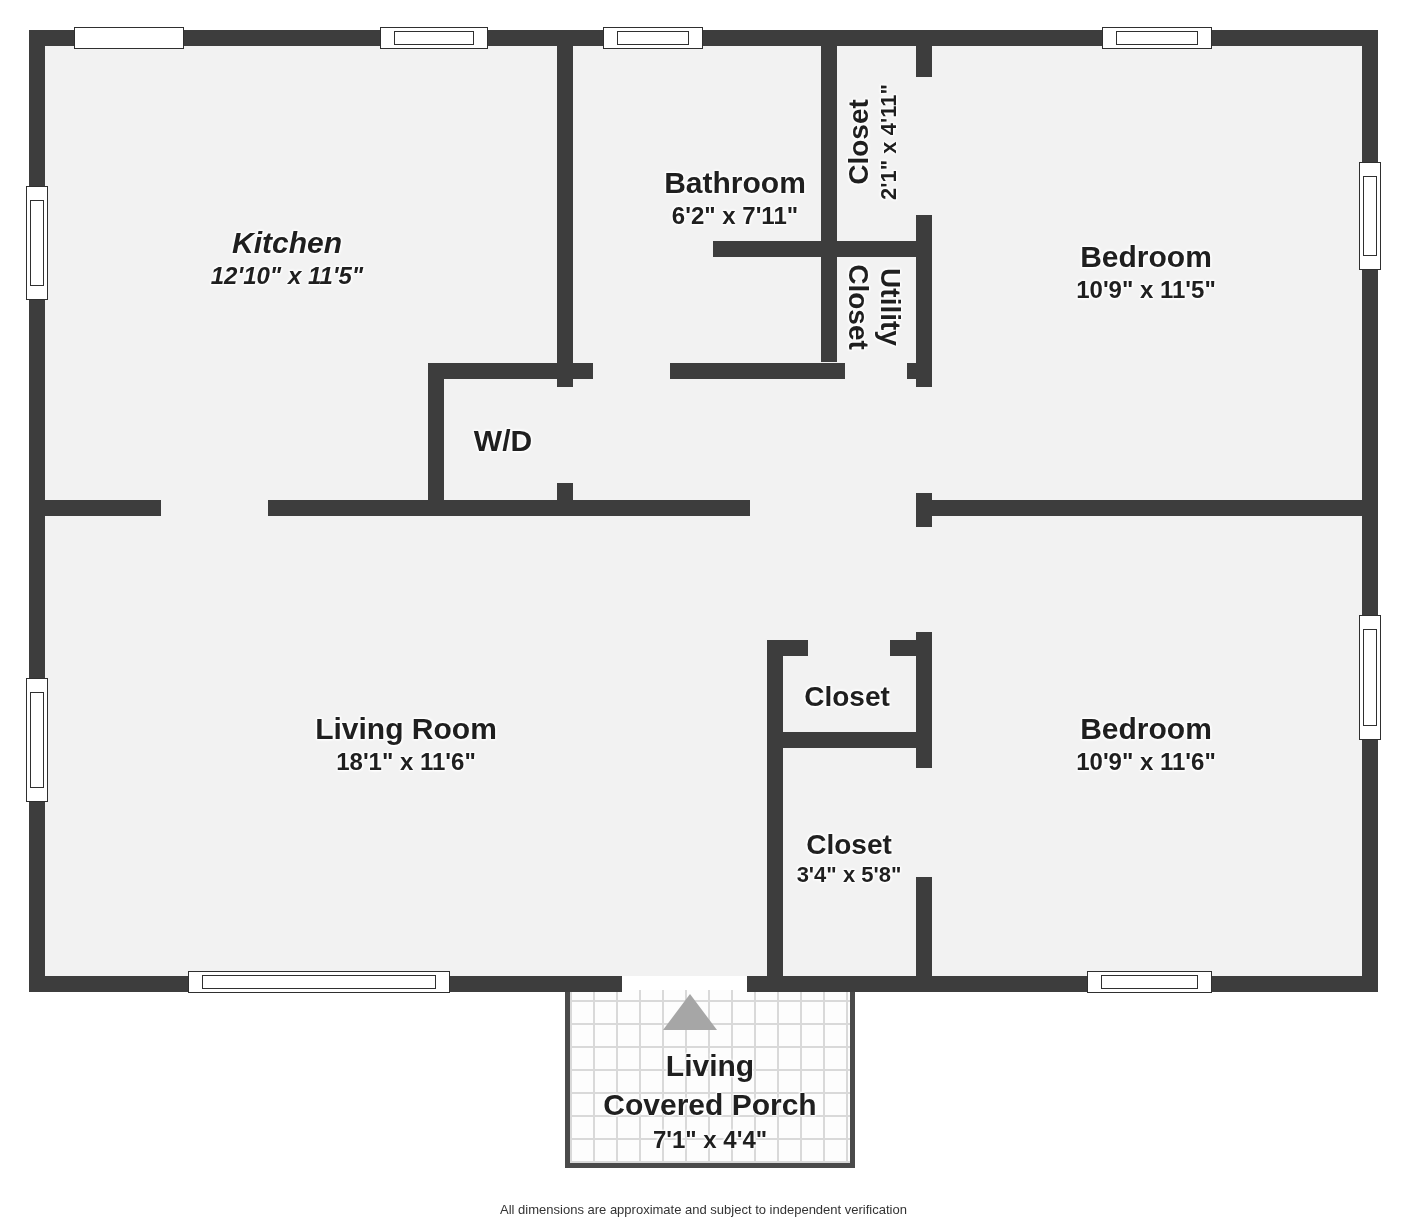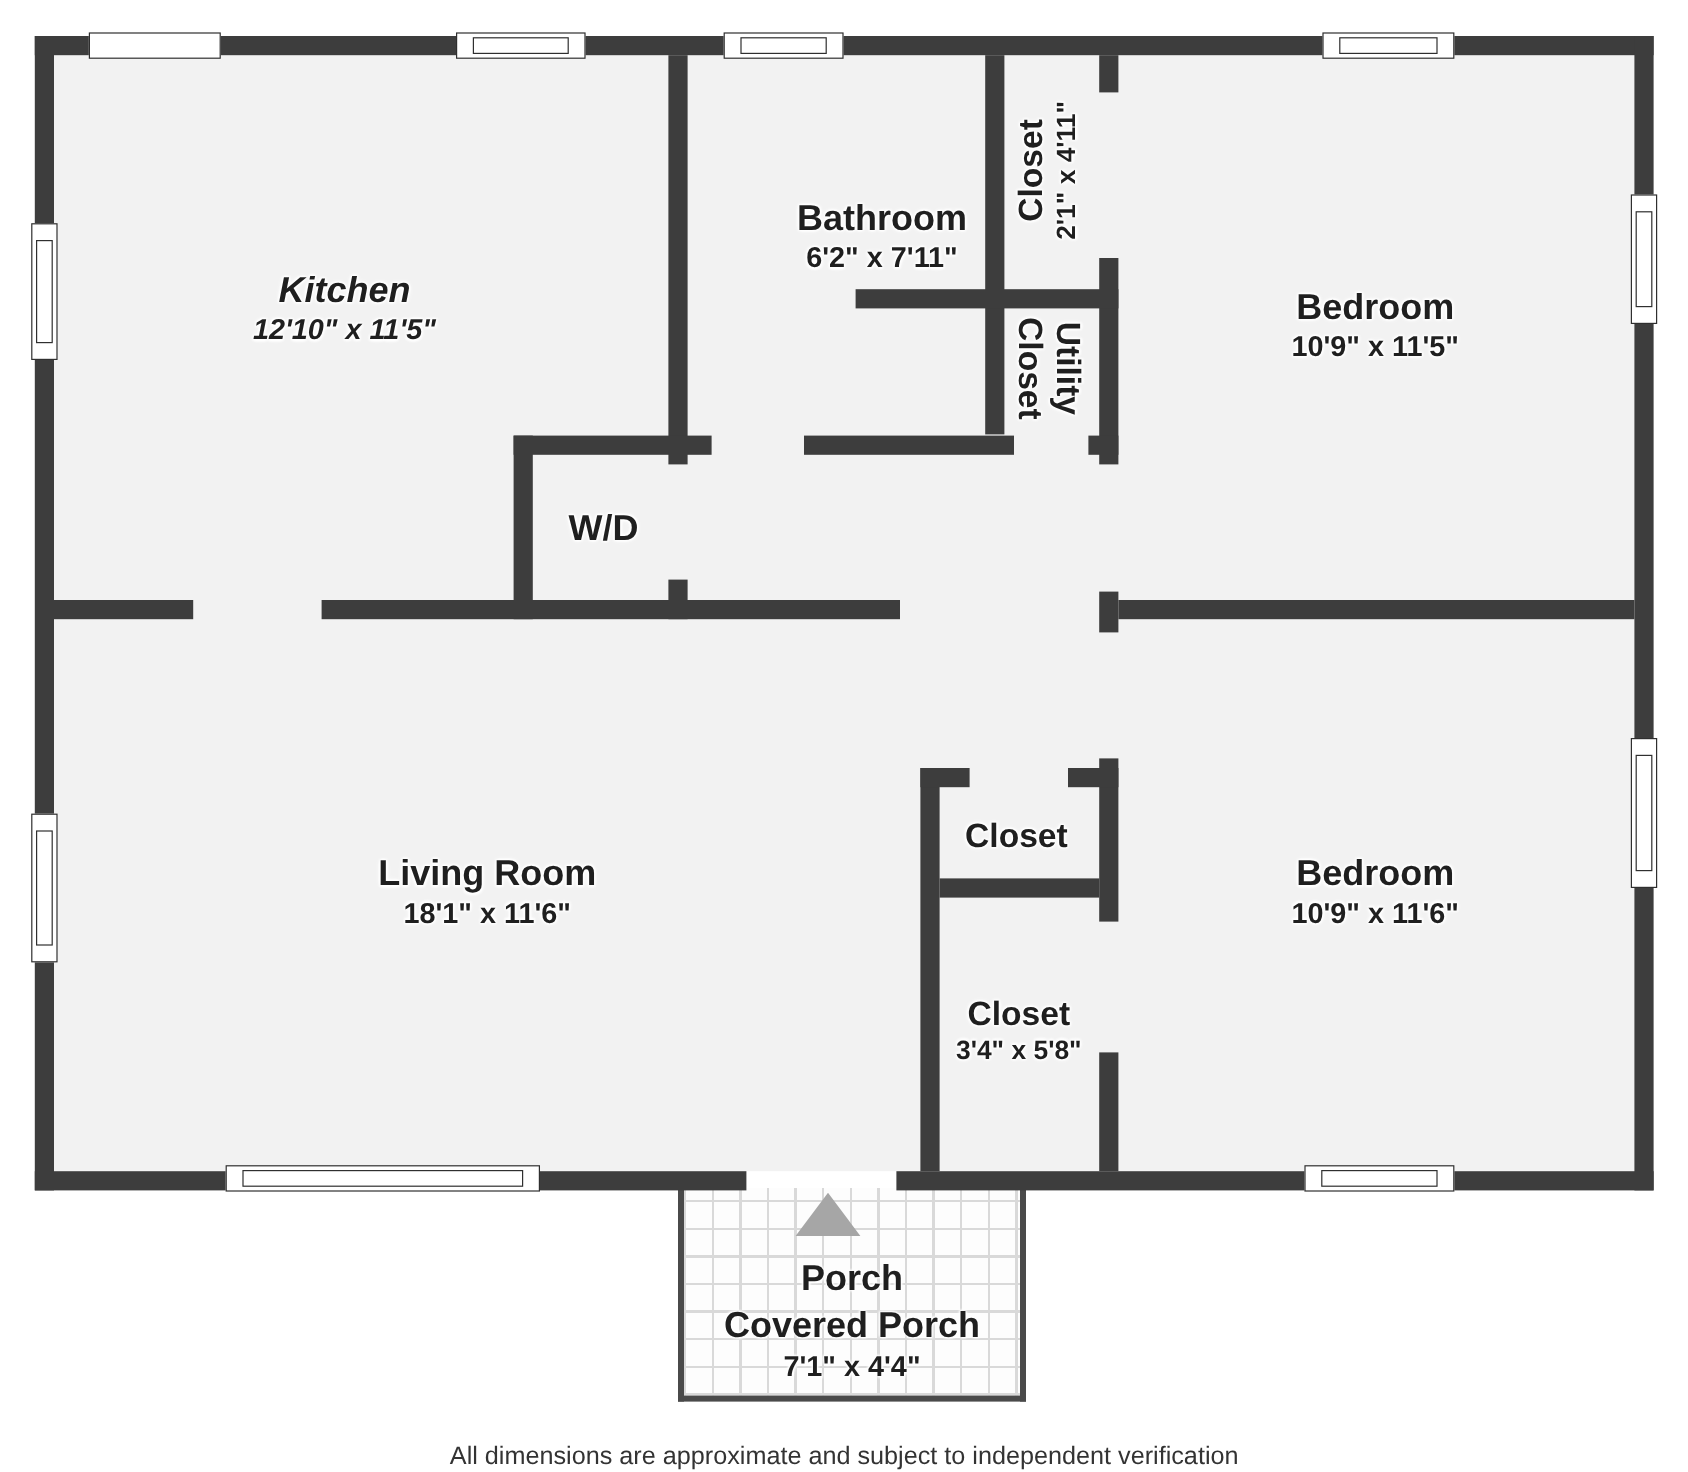--- a/index.html
+++ b/index.html
@@ -38,21 +38,21 @@
     position:absolute;left:93px;top:4px;width:0;height:0;
     border-left:27px solid transparent;border-right:27px solid transparent;
     border-bottom:36px solid var(--c-arrow,#a6a6a6);
   }
   .porch-label{position:absolute;left:0;right:0;top:56px;text-align:center;color:var(--c-text,#1f1f1f);font-weight:700;
     text-shadow:0 0 3px #fff,0 0 3px #fff,1px 1px 2px #fff,-1px -1px 2px #fff;}
   .porch-name{font-size:30px;line-height:1.3;}
   .porch-dims{font-size:24px;line-height:1.3;}
   .footer{
     position:absolute;left:0;width:100%;top:1202px;text-align:center;
-    font-size:21px;font-weight:400;color:#333;z-index:5;
+    font-size:13px;font-weight:400;color:#333;z-index:5;
   }
 </style>
 </head>
 <body>
 
 <div class="canvas">
 
   <div class="floor"></div>
 
   <div class="wall" style="left:29px;top:30px;width:1349px;height:16px;"></div>
@@ -90,21 +90,21 @@
   <div class="win win-v" style="left:26px;top:186px;width:22px;height:114px;"></div>
   <div class="win win-v" style="left:26px;top:678px;width:22px;height:124px;"></div>
   <div class="win win-h" style="left:188px;top:971px;width:262px;height:22px;"></div>
   <div class="win win-h" style="left:1087px;top:971px;width:125px;height:22px;"></div>
   <div class="win win-v" style="left:1359px;top:162px;width:22px;height:108px;"></div>
   <div class="win win-v" style="left:1359px;top:615px;width:22px;height:125px;"></div>
 
   <div class="porch">
     <div class="entry-arrow"></div>
     <div class="porch-label">
-      <div class="porch-name">Porch</div>
+      <div class="porch-name">Living</div>
       <div class="porch-name">Covered Porch</div>
       <div class="porch-dims">7'1" x 4'4"</div>
     </div>
   </div>
 
   <div class="label" style="left:287px;top:258px;font-style:italic;">
     <div class="room-name">Kitchen</div>
     <div class="room-dims">12'10" x 11'5"</div>
   </div>
 

